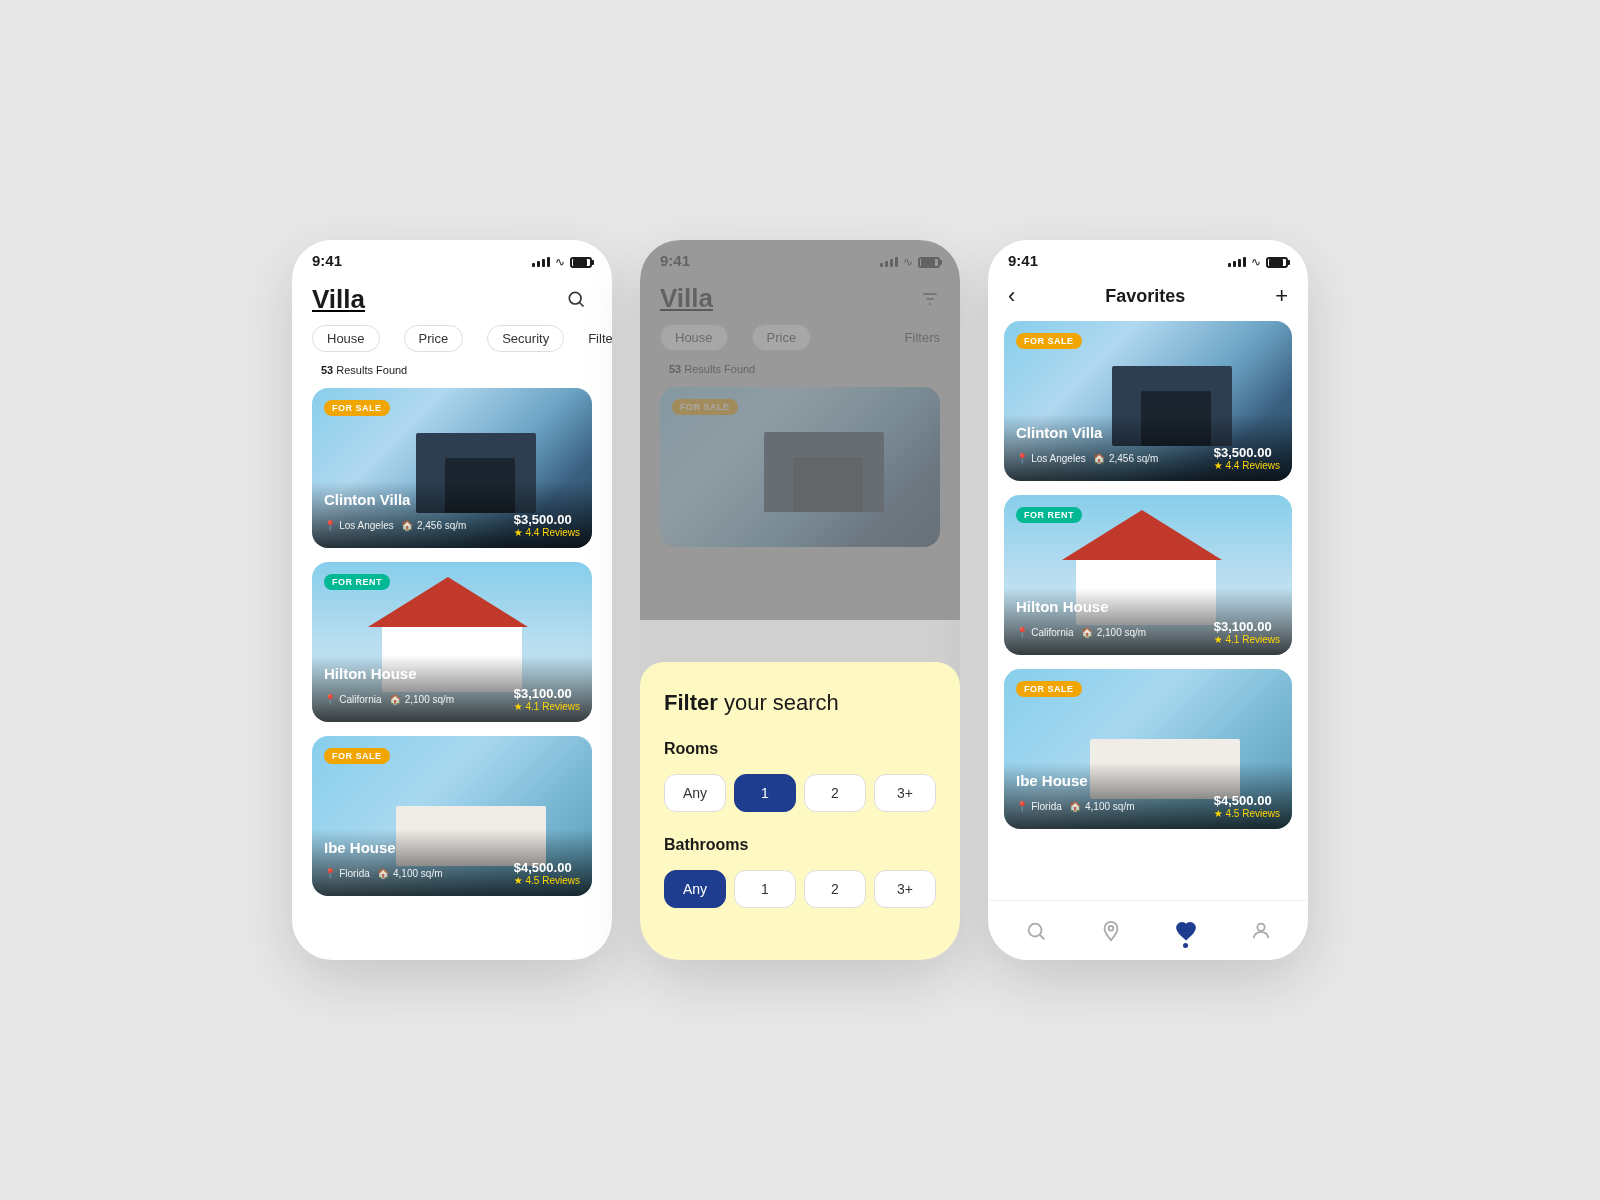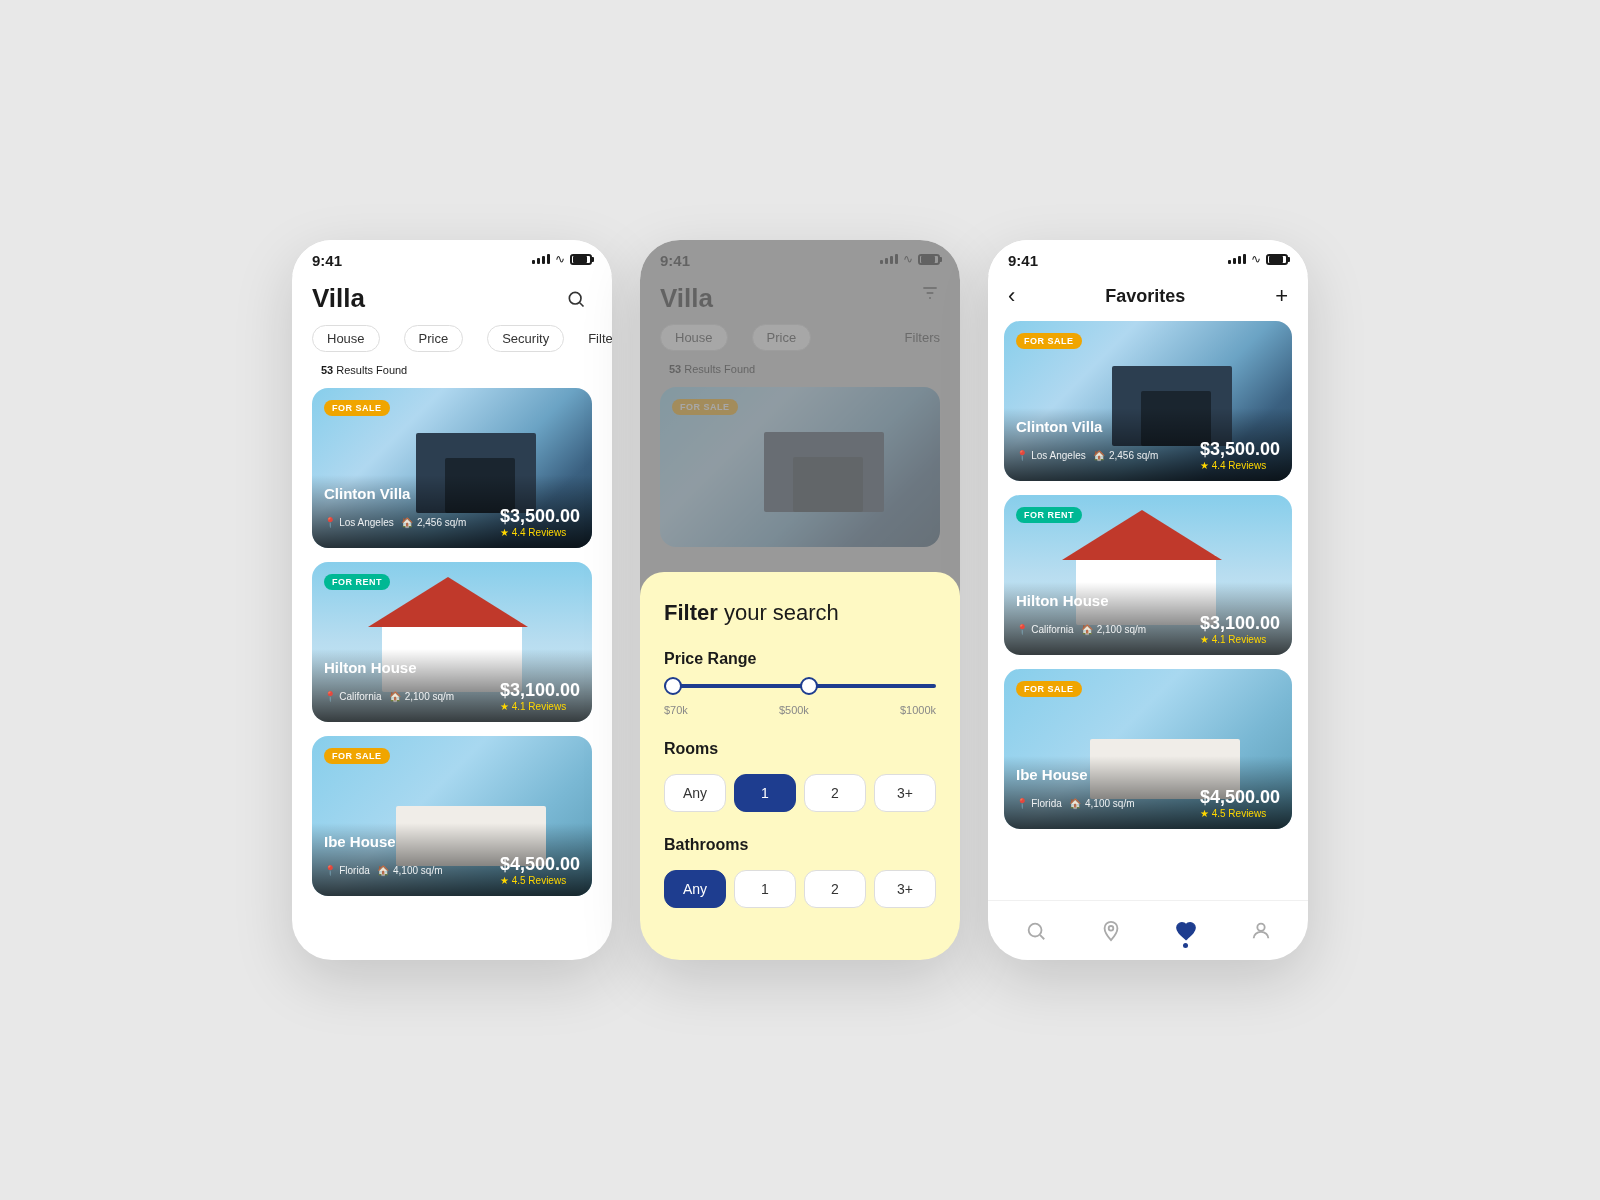--- a/index.html
+++ b/index.html
@@ -29,21 +29,21 @@
       flex-direction: column;
       position: relative;
     }
     .phone.dimmed {
       background: #d0d0d0;
     }
     
     .status-bar {
       display: flex;
       justify-content: space-between;
-      align-items: flex-start;
+      align-items: flex-end;
       padding: 12px 20px 6px;
       background: inherit;
     }
     .status-time {
       font-size: 15px;
       font-weight: 600;
       color: #1a1a1a;
     }
     .status-icons {
       display: flex;
@@ -87,21 +87,22 @@
       height: 7px;
       width: 14px;
       border-radius: 1px;
       margin: 0 1px;
     }
     
     .screen-header {
       padding: 8px 20px 10px;
       display: flex;
       justify-content: space-between;
-      align-items: flex-start;
+      align-items: center;
+      text-decoration: underline;
     }
     .screen-title {
       font-size: 26px;
       font-weight: 700;
       color: #1a1a1a;
     }
     .search-icon-btn {
       width: 32px;
       height: 32px;
       display: flex;
@@ -251,21 +252,21 @@
       justify-content: space-between;
       align-items: center;
     }
     .listing-details {
       display: flex;
       gap: 8px;
       font-size: 10px;
       color: rgba(255,255,255,0.9);
     }
     .listing-price {
-      font-size: 18px;
+      font-size: 13px;
       font-weight: 700;
       color: #fff;
     }
     .listing-reviews {
       font-size: 10px;
       color: #ffd700;
     }
     .for-sale-badge {
       position: absolute;
       top: 12px;
@@ -582,32 +583,20 @@
           <div class="for-sale-badge">FOR SALE</div>
         </div>
       </div>
     </div>
 
     <div class="filter-modal">
       <div class="filter-title">
         <strong>Filter</strong> your search
       </div>
 
-      <div class="price-range-container">
-        <div class="filter-section-title">Price Range</div>
-        <div class="range-slider">
-          <div class="range-thumb left"></div>
-          <div class="range-thumb right"></div>
-        </div>
-        <div class="range-labels">
-          <span>$70k</span>
-          <span>$500k</span>
-          <span>$1000k</span>
-        </div>
-      </div>
 
       <div class="rooms-section">
         <div class="filter-section-title">Rooms</div>
         <div class="option-buttons">
           <div class="option-btn">Any</div>
           <div class="option-btn active">1</div>
           <div class="option-btn">2</div>
           <div class="option-btn">3+</div>
         </div>
       </div>

